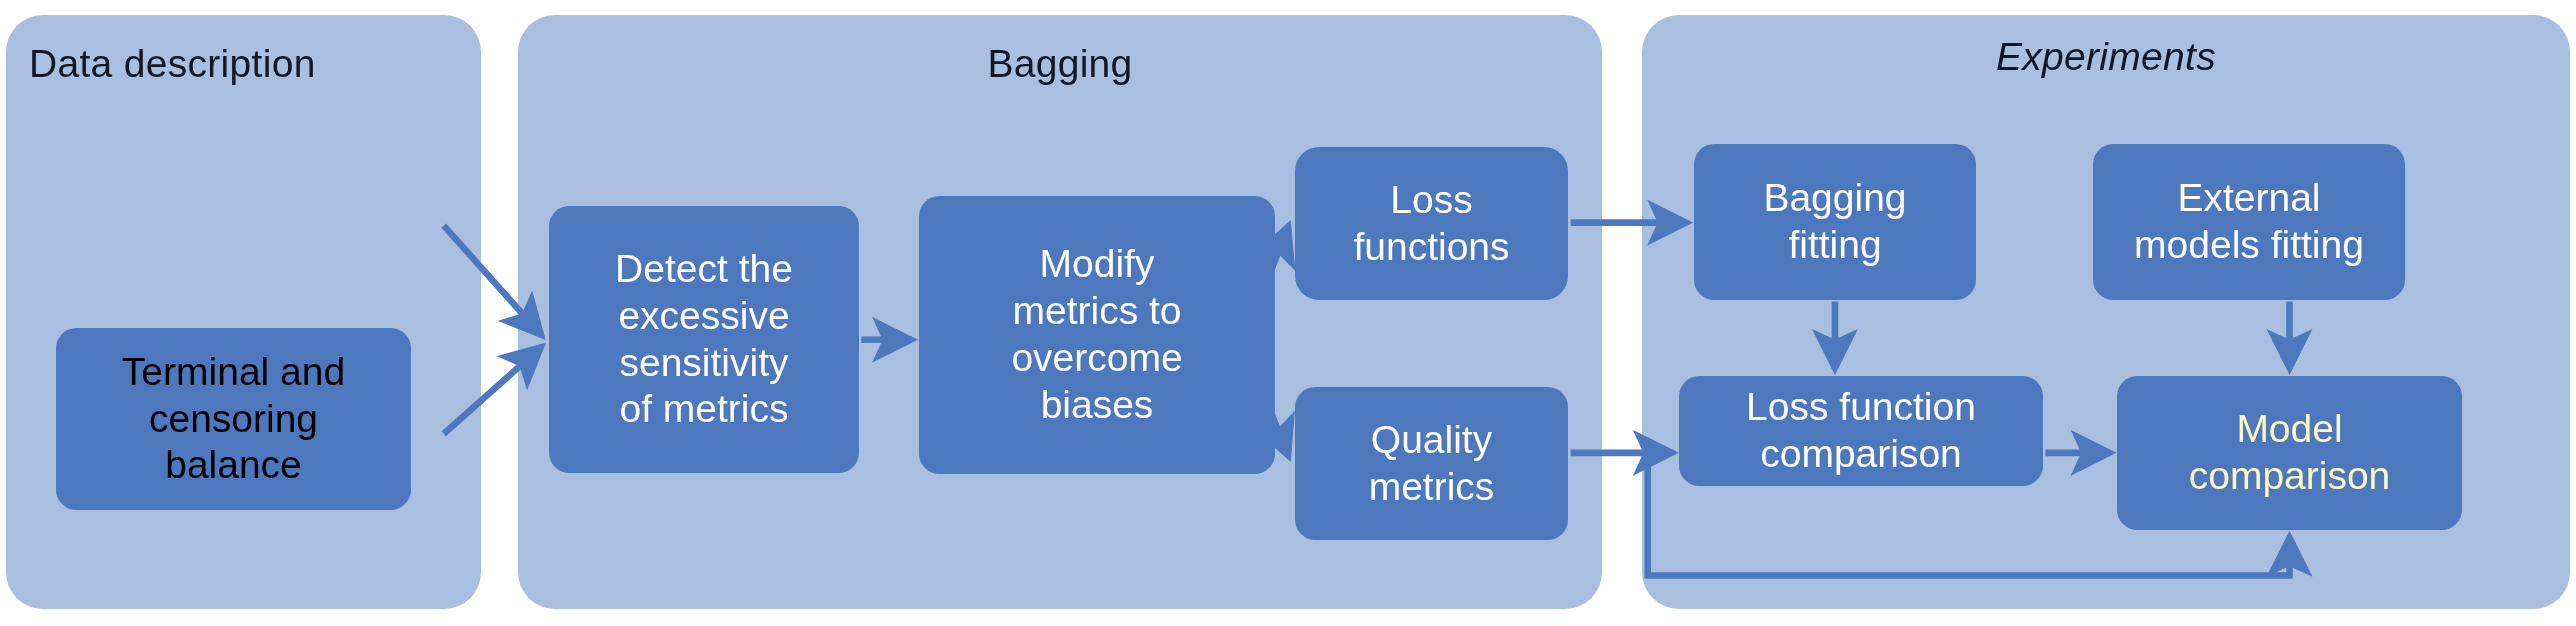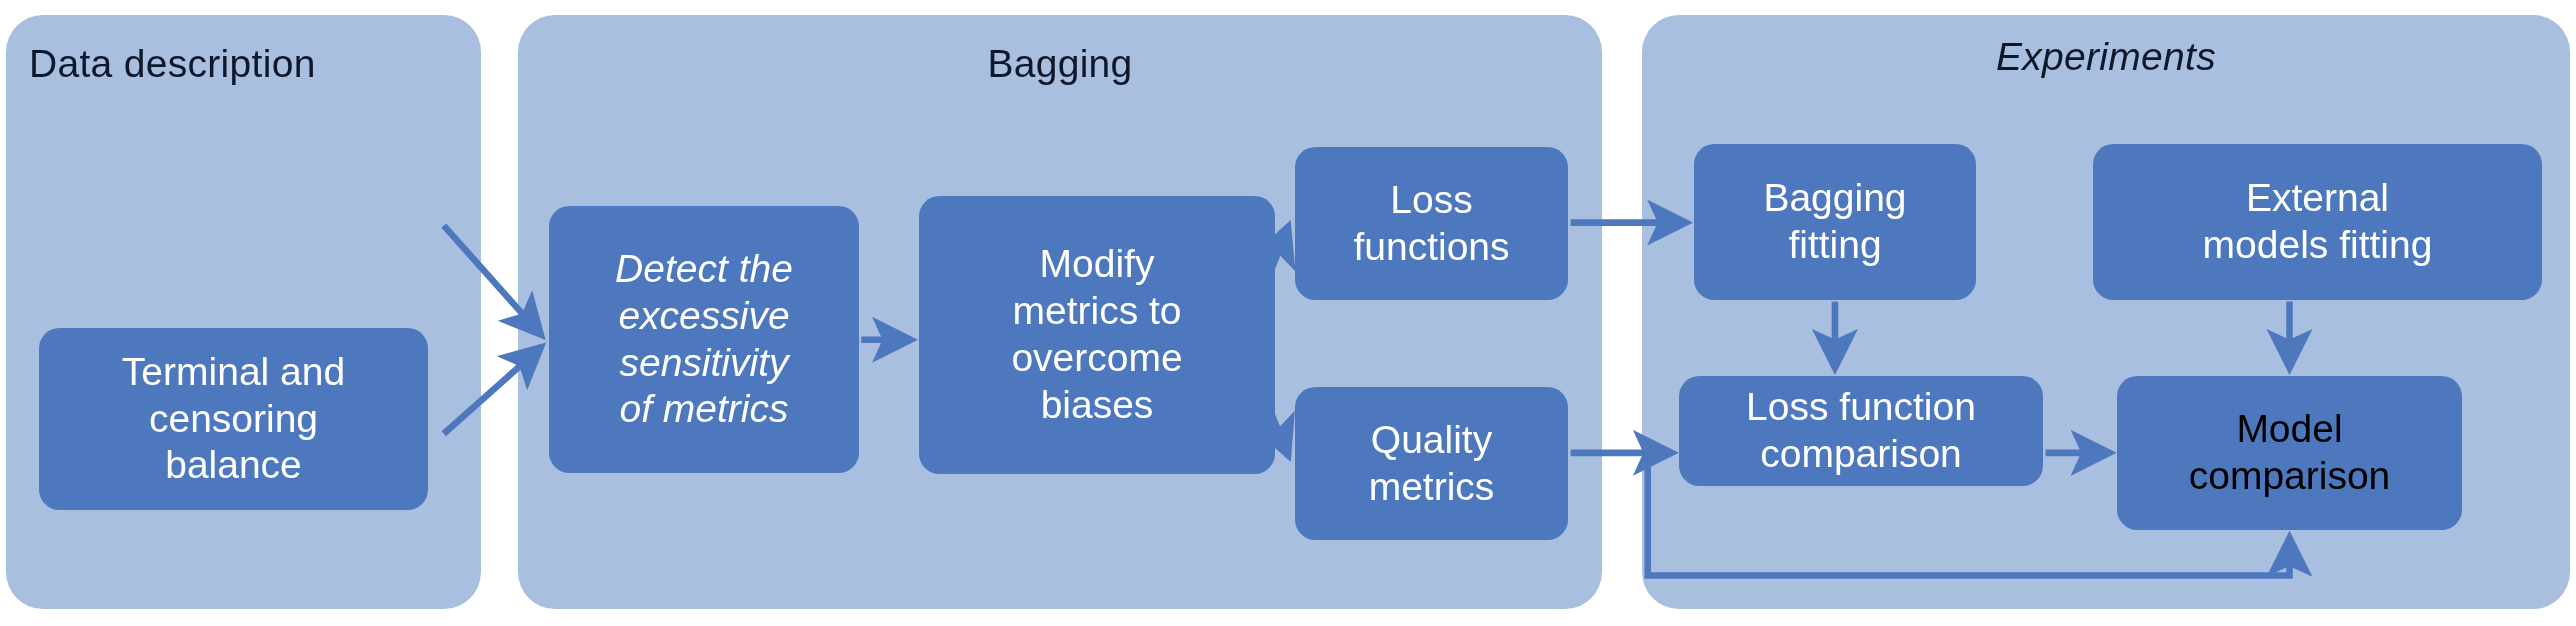--- a/index.html
+++ b/index.html
@@ -86,38 +86,38 @@
       <path d="M 2080,578 L 2154,762"></path>
       <path d="M 2626,372 L 2820,372"></path>
       <path d="M 2626,757 L 2796,757"></path>
       <path d="M 2755,757 L 2755,962 L 3828,962 L 3828,898"></path>
       <path d="M 3068,504 L 3068,616"></path>
       <path d="M 3828,504 L 3828,616"></path>
       <path d="M 3420,757 L 3528,757"></path>
     </g>
   </svg>
 
-  <div class="node" id="node-terminal-censoring" style="left: 39px; top: 328px; width: 389px; height: 182px; background: rgb(78, 120, 190); color: #ffffff;">Terminal and
+  <div class="node" id="node-terminal-censoring" style="left: 56px; top: 328px; width: 355px; height: 182px; background: rgb(78, 120, 190); color: #000000;">Terminal and
 censoring
 balance</div>
-  <div class="node" id="node-detect-sensitivity" style="left: 549px; top: 206px; width: 310px; height: 267px; background: rgb(78, 120, 190); color: rgb(255, 255, 255); font-style: italic;">Detect the
+  <div class="node" id="node-detect-sensitivity" style="left: 549px; top: 206px; width: 310px; height: 267px; background: rgb(78, 120, 190); color: rgb(255, 255, 255);">Detect the
 excessive
 sensitivity
 of metrics</div>
   <div class="node" id="node-modify-metrics" style="left: 919px; top: 196px; width: 356px; height: 278px; background: rgb(78, 120, 190); color: rgb(255, 255, 255);">Modify
 metrics to
 overcome
 biases</div>
-  <div class="node" id="node-loss-functions" style="left: 1295px; top: 147px; width: 273px; height: 153px; background: rgb(78, 120, 190); color: rgb(255, 255, 255);">Loss
+  <div class="node" id="node-loss-functions" style="left: 1295px; top: 147px; width: 273px; height: 153px; background: rgb(78, 120, 190); color: rgb(255, 255, 255); border-radius: 24px;">Loss
 functions</div>
   <div class="node" id="node-quality-metrics" style="left: 1295px; top: 387px; width: 273px; height: 153px; background: rgb(78, 120, 190); color: rgb(255, 255, 255);">Quality
 metrics</div>
   <div class="node" id="node-bagging-fitting" style="left: 1694px; top: 144px; width: 282px; height: 156px; background: rgb(78, 120, 190); color: rgb(255, 255, 255);">Bagging
 fitting</div>
-  <div class="node" id="node-external-models" style="left: 2093px; top: 144px; width: 449px; height: 156px; background: rgb(78, 120, 190); color: rgb(255, 255, 255);">External
+  <div class="node" id="node-external-models" style="left: 2093px; top: 144px; width: 312px; height: 156px; background: rgb(78, 120, 190); color: rgb(255, 255, 255);">External
 models fitting</div>
   <div class="node" id="node-loss-fn-comparison" style="left: 1679px; top: 376px; width: 364px; height: 110px; background: rgb(78, 120, 190); color: rgb(255, 255, 255);">Loss function
 comparison</div>
-  <div class="node" id="node-model-comparison" style="left: 2117px; top: 376px; width: 345px; height: 154px; background: rgb(78, 120, 190); color: #000000;">Model
+  <div class="node" id="node-model-comparison" style="left: 2117px; top: 376px; width: 345px; height: 154px; background: rgb(78, 120, 190); color: #fef9c3;">Model
 comparison</div>
 
 </div>
 
 
 </body></html>

